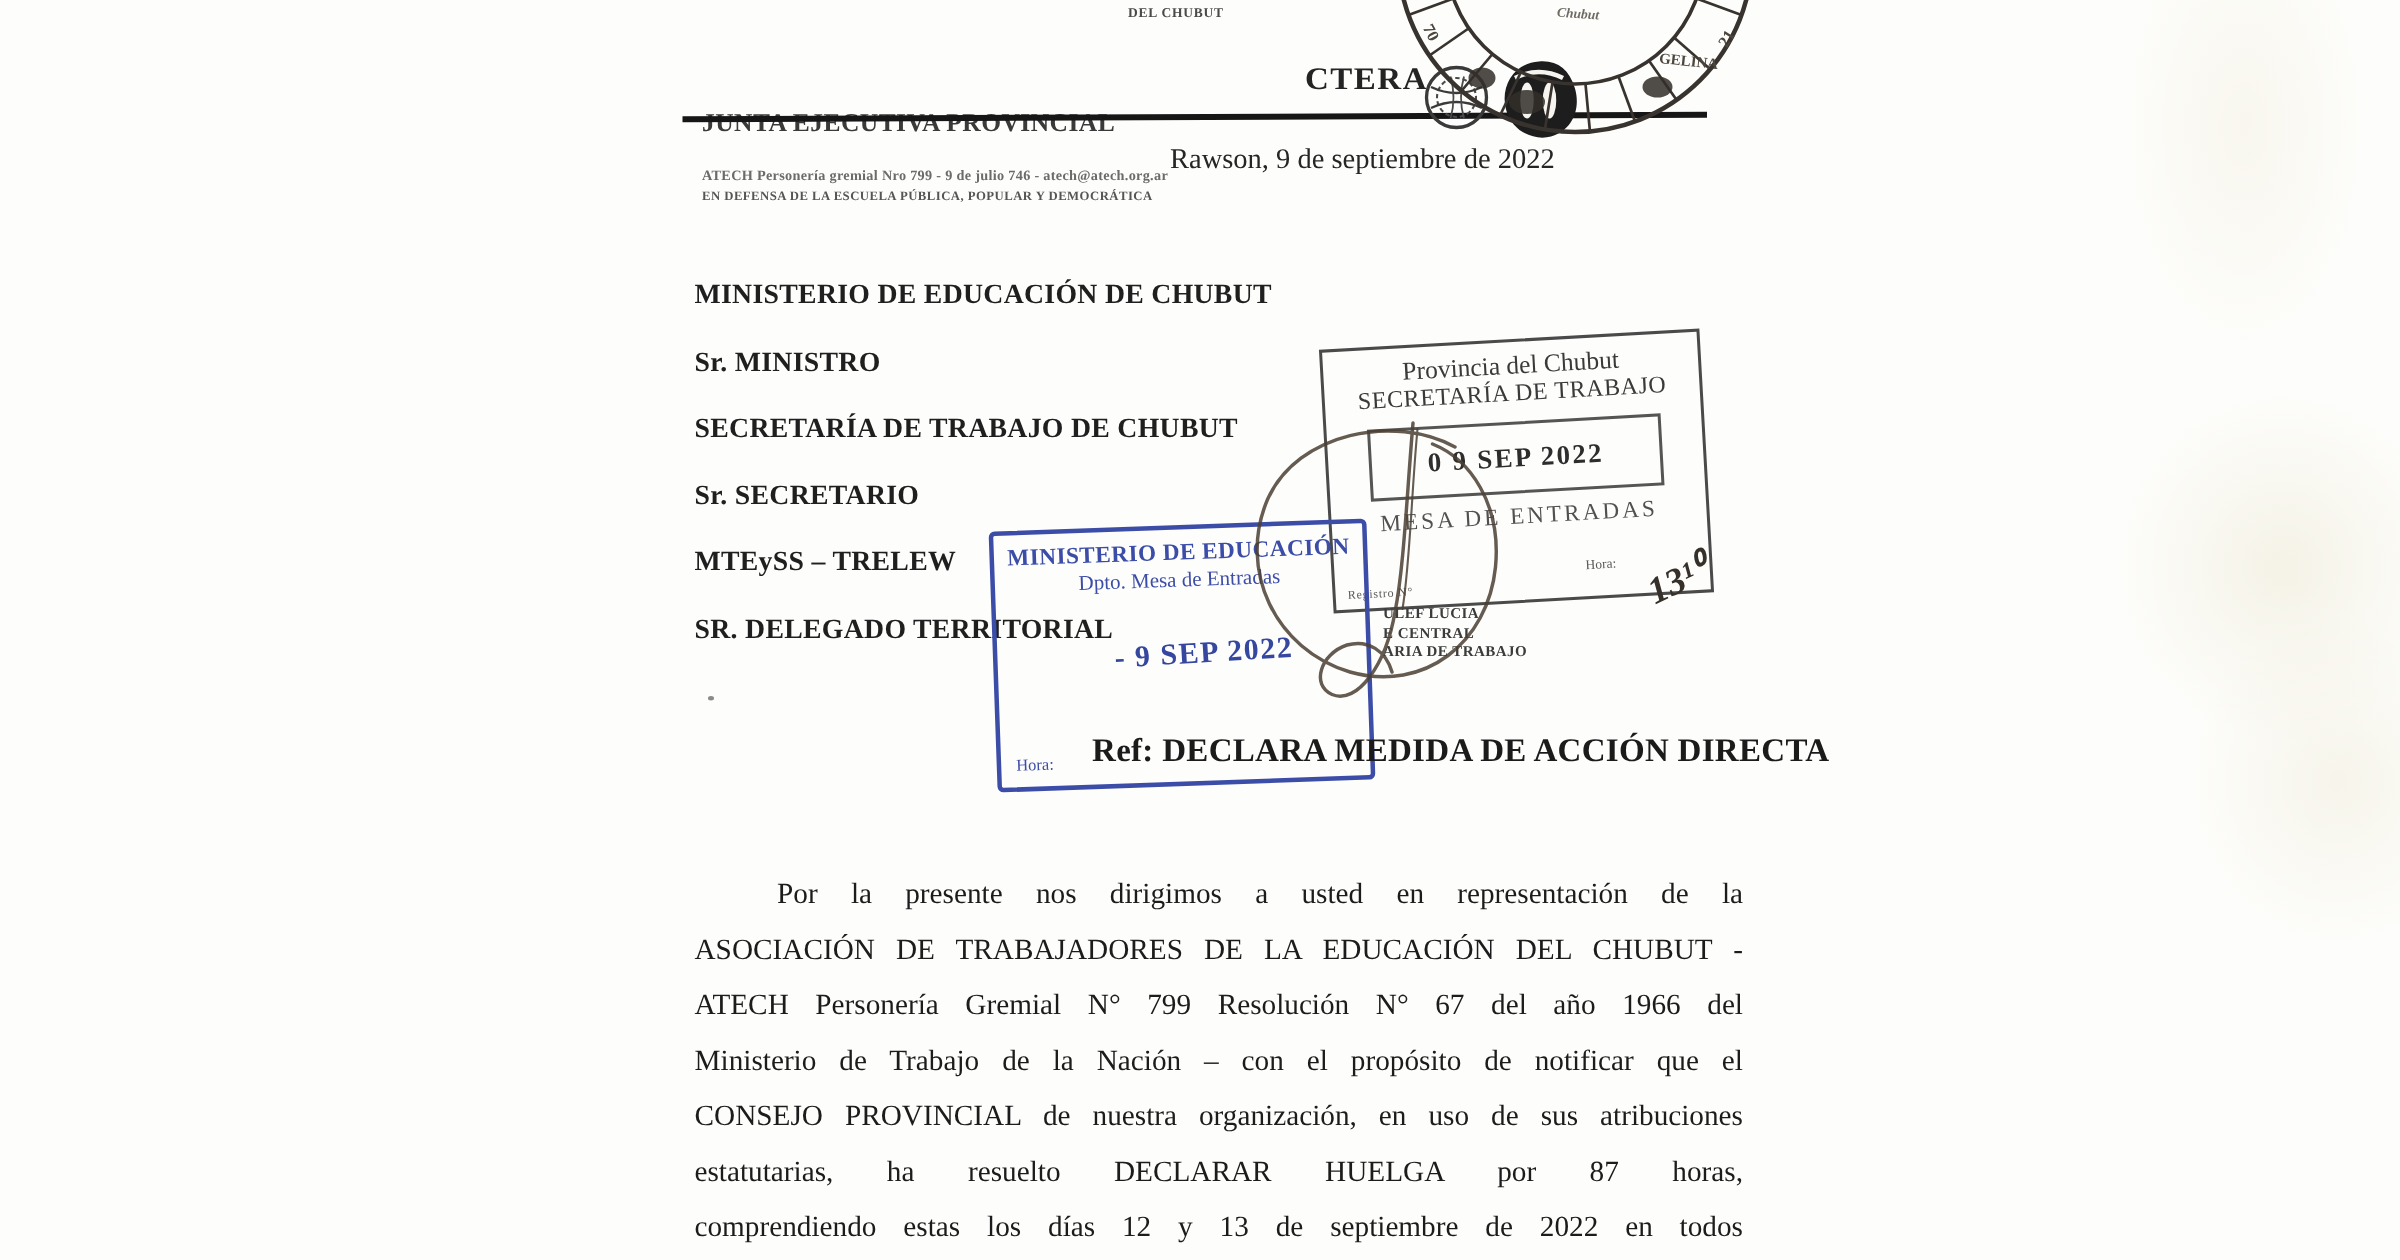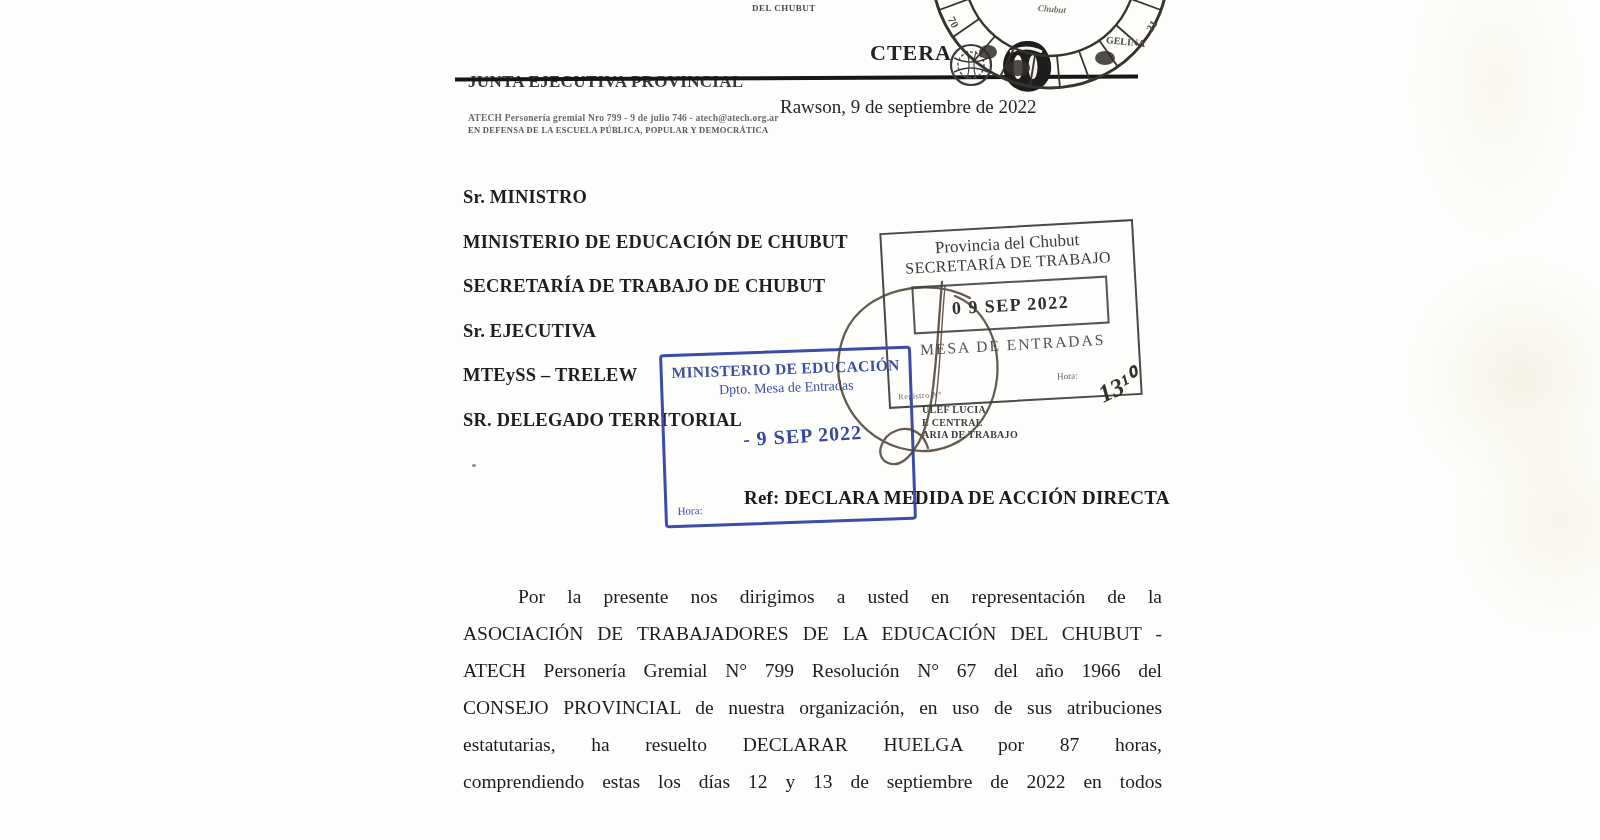--- a/index.html
+++ b/index.html
@@ -51,21 +51,21 @@
     border:3px solid #3c4da8;border-radius:4px;transform:rotate(-2deg);
     color:#3c4da8;text-align:center;
   }
   .stamp-blue .l1{margin-top:7px;font-size:15.5px;font-weight:bold;letter-spacing:.3px;}
   .stamp-blue .l2{margin-top:2px;font-size:14px;}
   .stamp-blue .dateval{position:absolute;left:78px;top:72px;font-size:20px;font-weight:bold;letter-spacing:1px;transform:rotate(-1.5deg);color:#35479f;white-space:nowrap;}
   .stamp-blue .hora{position:absolute;left:10px;bottom:8px;font-size:11px;}
   
   .stamp-func{position:absolute;left:922px;top:404px;font-size:10px;font-weight:bold;color:#3c3c3c;line-height:12.5px;letter-spacing:.3px;}
   
-  .ref-line{position:absolute;left:728px;top:487px;font-size:19px;font-weight:bold;color:#1b1b1b;letter-spacing:.2px;white-space:nowrap;margin-left:16px;}
+  .ref-line{position:absolute;left:728px;top:487px;font-size:22px;font-weight:bold;color:#1b1b1b;letter-spacing:.2px;white-space:nowrap;}
   .ink-dot{position:absolute;left:472px;top:464px;width:4px;height:3px;background:#8a8a8a;border-radius:50%;}
   .body-block{position:absolute;left:463px;top:578px;width:699px;}
   .body-line{
     line-height:37px;font-size:19.5px;color:#1c1c1c;
     text-align:justify;text-align-last:justify;-moz-text-align-last:justify;
     white-space:normal;box-sizing:border-box;
   }
   .body-line:first-child{padding-left:55px;}
   svg{display:block;}
 </style>
@@ -123,24 +123,24 @@
     </svg>
     <span class="seal-frag" style="left:48px;top:16px;font-size:11px;transform:rotate(62deg);">70</span>
     <span class="seal-frag" style="left:246px;top:20px;font-size:11px;transform:rotate(-58deg);">21</span>
     <span class="seal-frag" style="left:138px;top:4px;font-size:9px;font-style:italic;transform:rotate(4deg);opacity:.8;">Chubut</span>
     <span class="seal-frag" style="left:206px;top:36px;font-size:10px;transform:rotate(6deg);">GELINA</span>
   </div>
 
   <div class="date-line">Rawson, 9 de septiembre de 2022</div>
 
   <div class="recipients">
+      <div class="recipient-line">MINISTERIO DE EDUCACIÓN DE CHUBUT</div>
       <div class="recipient-line">Sr. MINISTRO</div>
-      <div class="recipient-line">MINISTERIO DE EDUCACIÓN DE CHUBUT</div>
       <div class="recipient-line">SECRETARÍA DE TRABAJO DE CHUBUT</div>
-      <div class="recipient-line">Sr. EJECUTIVA</div>
+      <div class="recipient-line">Sr. SECRETARIO</div>
       <div class="recipient-line">MTEySS – TRELEW</div>
       <div class="recipient-line">SR. DELEGADO TERRITORIAL</div>
     </div>
 
   <div class="stamp-black">
     <div class="l1">Provincia del Chubut</div>
     <div class="l2">SECRETARÍA DE TRABAJO</div>
     <div class="datebox">
       <span class="dateval">0 9 SEP 2022</span>
     </div>
@@ -171,17 +171,18 @@
     </g>
   </svg>
 
   <div class="ref-line">Ref: DECLARA MEDIDA DE ACCIÓN DIRECTA</div>
   <div class="ink-dot"></div>
 
   <div class="body-block">
       <div class="body-line">Por la presente nos dirigimos a usted en representación de la</div>
       <div class="body-line">ASOCIACIÓN DE TRABAJADORES DE LA EDUCACIÓN DEL CHUBUT -</div>
       <div class="body-line">ATECH Personería Gremial N° 799 Resolución N° 67 del año 1966 del</div>
+      <div class="body-line">Ministerio de Trabajo de la Nación – con el propósito de notificar que el</div>
       <div class="body-line">CONSEJO PROVINCIAL de nuestra organización, en uso de sus atribuciones</div>
       <div class="body-line">estatutarias, ha resuelto DECLARAR HUELGA por 87 horas,</div>
       <div class="body-line">comprendiendo estas los días 12 y 13 de septiembre de 2022 en todos</div>
     </div>
 </div>
 
 </body></html>

